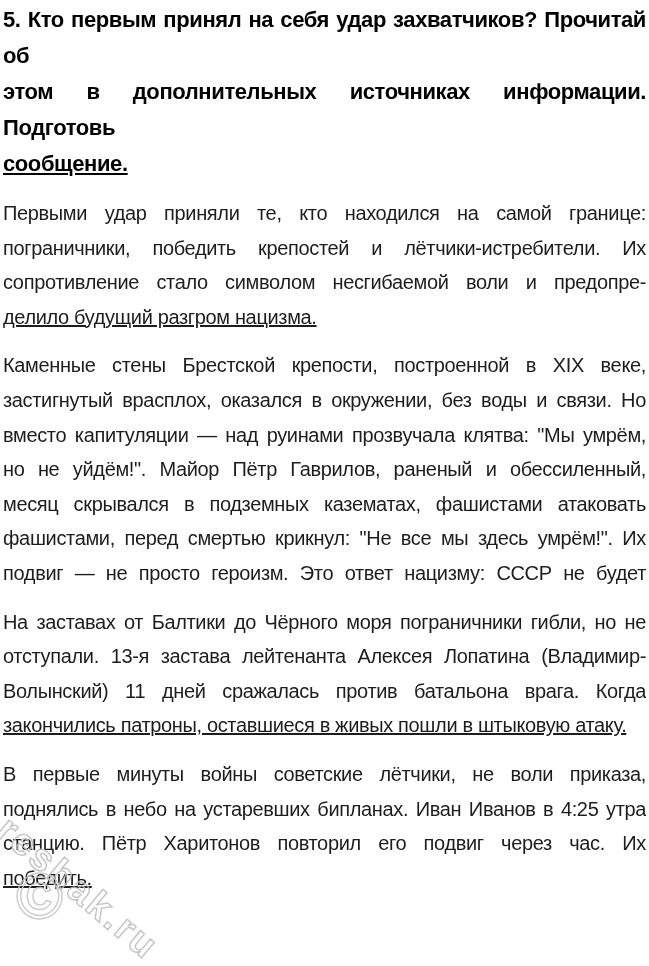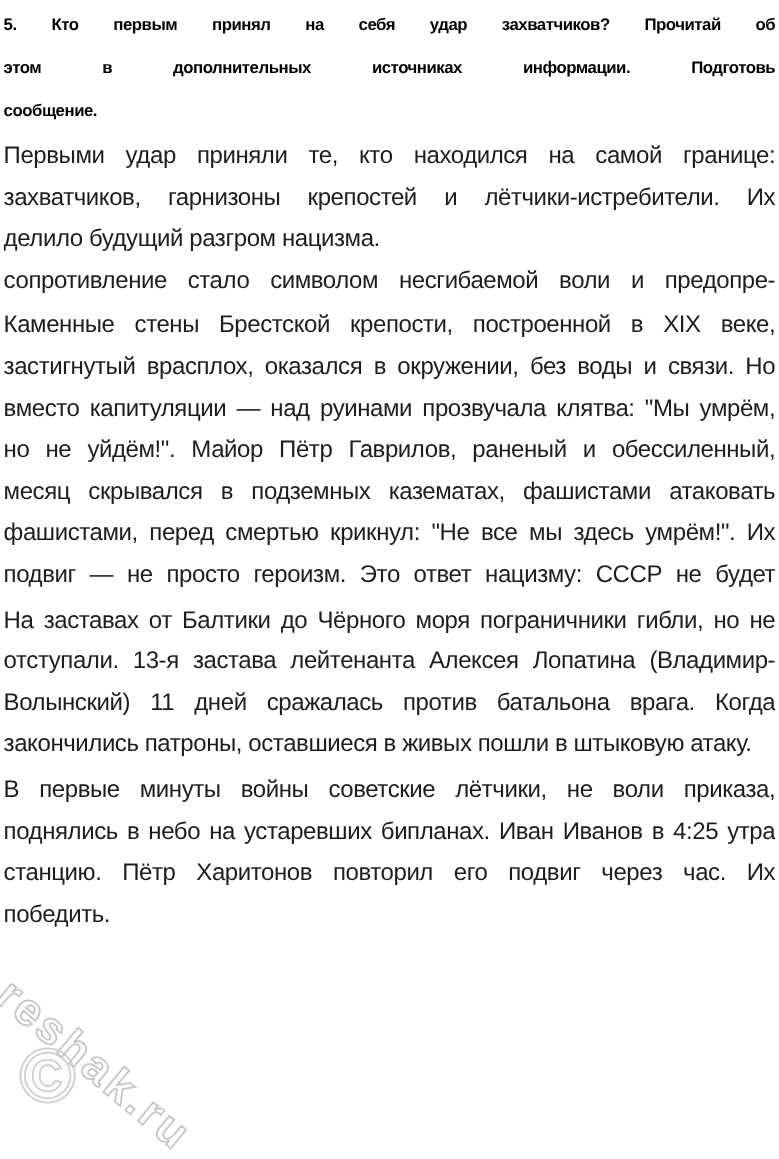--- a/index.html
+++ b/index.html
@@ -21,30 +21,31 @@
   }
   
   .jline {
     text-align: justify;
     text-align-last: justify;
     white-space: normal;
     overflow: hidden;
   }
   .jline.last {
     text-align-last: left;
+    text-decoration: underline;
   }
   .heading .jline {
     font-weight: bold;
-    font-size: 14px;
+    font-size: 22px;
     line-height: 36px;
     letter-spacing: -0.4px;
     color: #000000;
   }
   .para {
-    margin-top: 3px;
+    margin-top: 14px;
   }
   .para .jline {
     font-size: 20px;
     line-height: 34.6px;
     letter-spacing: -0.35px;
     color: #1d1d1d;
   }
   
   .wm {
     position: absolute;
@@ -77,23 +78,23 @@
 
 <div class="page">
   <div class="heading">
       <div class="jline">5. Кто первым принял на себя удар захватчиков? Прочитай об</div>
       <div class="jline">этом в дополнительных источниках информации. Подготовь</div>
       <div class="jline last">сообщение.</div>
     </div>
   <div>
       <div class="para">
         <div class="jline">Первыми удар приняли те, кто находился на самой границе:</div>
-        <div class="jline">захватчиков, гарнизоны крепостей и лётчики-истребители. Их</div>
+        <div class="jline">пограничники, победить крепостей и лётчики-истребители. Их</div>
+        <div class="jline">сопротивление стало символом несгибаемой воли и предопре-</div>
         <div class="jline last">делило будущий разгром нацизма.</div>
-        <div class="jline">сопротивление стало символом несгибаемой воли и предопре-</div>
       </div>
       <div class="para">
         <div class="jline">Каменные стены Брестской крепости, построенной в XIX веке,</div>
         <div class="jline">застигнутый врасплох, оказался в окружении, без воды и связи. Но</div>
         <div class="jline">вместо капитуляции — над руинами прозвучала клятва: "Мы умрём,</div>
         <div class="jline">но не уйдём!". Майор Пётр Гаврилов, раненый и обессиленный,</div>
         <div class="jline">месяц скрывался в подземных казематах, фашистами атаковать</div>
         <div class="jline">фашистами, перед смертью крикнул: "Не все мы здесь умрём!". Их</div>
         <div class="jline">подвиг — не просто героизм. Это ответ нацизму: СССР не будет</div>
       </div>

